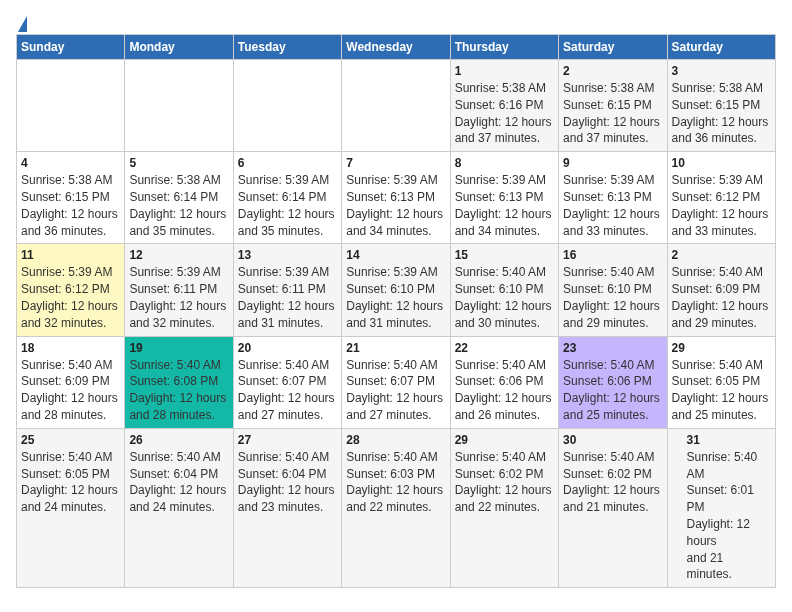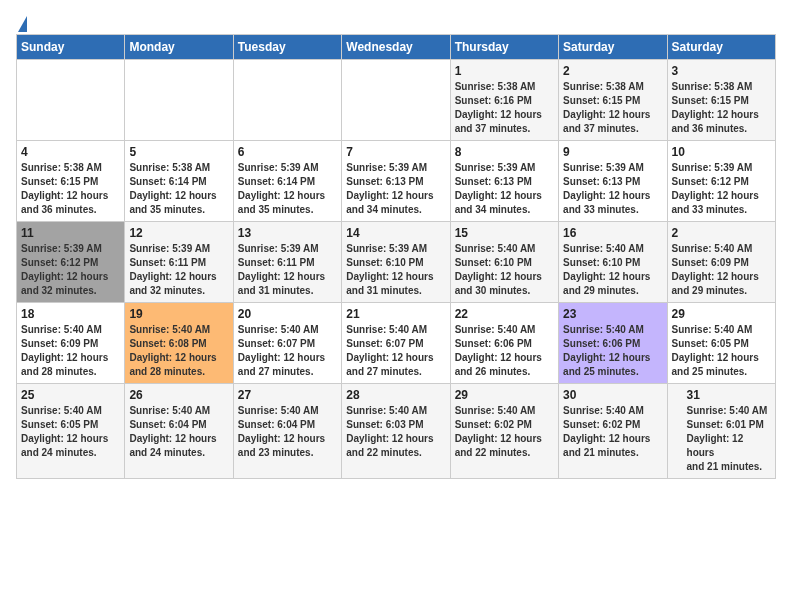--- a/index.html
+++ b/index.html
@@ -64,22 +64,21 @@
     .day-num {
       font-size: 12px;
       font-weight: bold;
       color: #222;
       display: block;
       margin-bottom: 2px;
     }
     .day-info {
       color: #333;
       line-height: 1.4;
-      font-size: 10px;
-      font-weight: bold;
+      font-size: 12px;
     }
     .empty-cell {
       background: #fff !important;
     }
   </style>
 </head>
 <body>
 
 <div class="header-top">
   <div class="logo">
@@ -180,21 +179,21 @@
         </td>
         <td style="background: rgb(255, 255, 255);">
           <span class="day-num">10</span>
           <div class="day-info" style="white-space: pre-line;">Sunrise: 5:39 AM
 Sunset: 6:12 PM
 Daylight: 12 hours
 and 33 minutes.</div>
         </td>
       </tr>
       <tr>
-        <td style="background: #a3a3a3;">
+        <td style="background: #fef9c3;">
           <span class="day-num">11</span>
           <div class="day-info" style="white-space: pre-line;">Sunrise: 5:39 AM
 Sunset: 6:12 PM
 Daylight: 12 hours
 and 32 minutes.</div>
         </td>
         <td style="background: rgb(245, 245, 245);">
           <span class="day-num">12</span>
           <div class="day-info" style="white-space: pre-line;">Sunrise: 5:39 AM
 Sunset: 6:11 PM
@@ -238,21 +237,21 @@
         </td>
       </tr>
       <tr>
         <td style="background: rgb(255, 255, 255);">
           <span class="day-num">18</span>
           <div class="day-info" style="white-space: pre-line;">Sunrise: 5:40 AM
 Sunset: 6:09 PM
 Daylight: 12 hours
 and 28 minutes.</div>
         </td>
-        <td style="background: #fdba74; margin-left: 16px;">
+        <td style="background: #14b8a6; margin-left: 16px;">
           <span class="day-num">19</span>
           <div class="day-info" style="white-space: pre-line;">Sunrise: 5:40 AM
 Sunset: 6:08 PM
 Daylight: 12 hours
 and 28 minutes.</div>
         </td>
         <td style="background: rgb(255, 255, 255);">
           <span class="day-num">20</span>
           <div class="day-info" style="white-space: pre-line;">Sunrise: 5:40 AM
 Sunset: 6:07 PM

